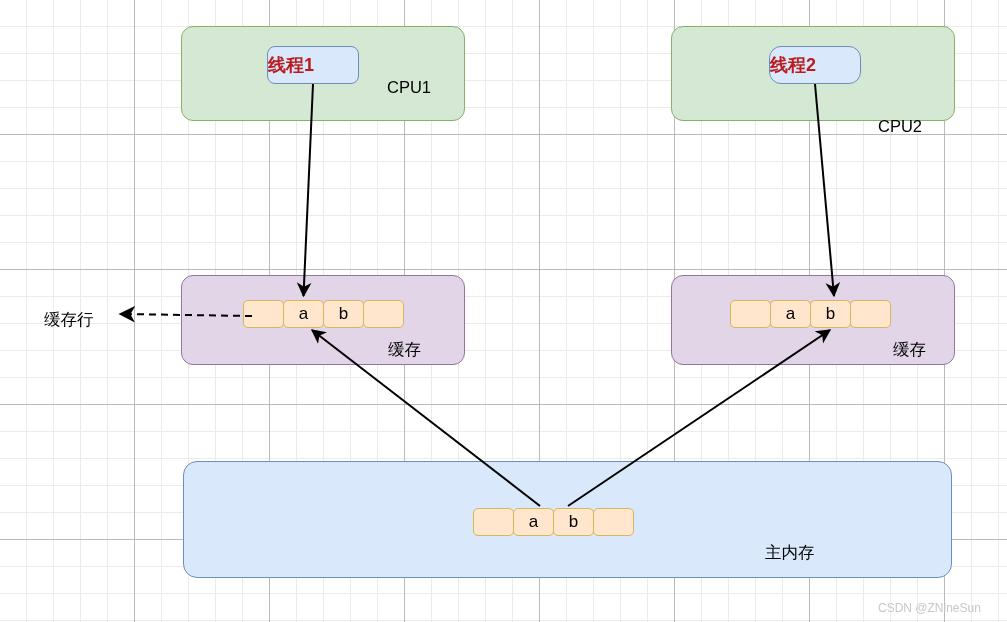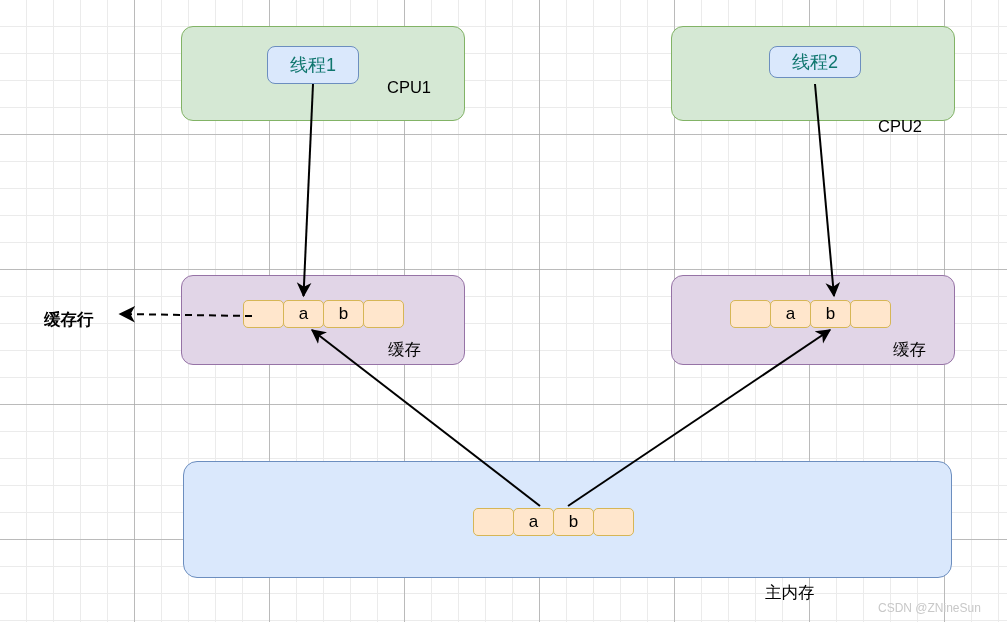--- a/index.html
+++ b/index.html
@@ -52,23 +52,24 @@
     border-radius: 14px;
     z-index: 1;
   }
   .thread-box {
     background: #dae8fc;
     border: 1.6px solid #6c8ebf;
     border-radius: 8px;
     z-index: 6;
     display: flex;
     align-items: center;
-    justify-content: center;
+    justify-content: flex-start;
     font-size: 18px;
-    color: #0f766e;
+    color: #b91c1c;
+    font-weight: bold;
   }
   .box-label {
     position: absolute;
     font-weight: normal;
     font-size: 16.5px;
     color: #000000;
     z-index: 6;
     white-space: nowrap;
   }
   .cells {
@@ -85,21 +86,21 @@
     border-radius: 5px;
     margin-right: -1px;
     display: flex;
     align-items: center;
     justify-content: center;
     font-size: 17px;
     color: #000000;
   }
   .side-label {
     position: absolute;
-    font-weight: bold;
+    font-weight: normal;
     font-size: 16.5px;
     color: #000000;
     z-index: 6;
     white-space: nowrap;
   }
   .watermark {
     position: absolute;
     font-size: 12px;
     color: #c8c8c8;
     z-index: 8;
@@ -114,21 +115,21 @@
 
   <div class="node cpu-box" style="left:181px; top:26px; width:284px; height:95px;"></div>
   <div class="box-label" style="left:387px; top:78px;">CPU1</div>
 
   <div class="node cpu-box" style="left:671px; top:26px; width:284px; height:95px;"></div>
   <div class="box-label" style="left:878px; top:78px;margin-top:39px;">CPU2</div>
 
   <div class="node thread-box" style="left:267px; top:46px; width:92px; height:38px;">
     <span>线程1</span>
   </div>
-  <div class="node thread-box" style="left:769px; top:46px; width:92px; height:32px;">
+  <div class="node thread-box" style="left:769px; top:46px; width:92px; height:38px;border-radius:12px;">
     <span>线程2</span>
   </div>
 
   <div class="node cache-box" style="left:181px; top:275px; width:284px; height:90px;"></div>
   <div class="box-label" style="left:388px; top:339px;">缓存</div>
 
   <div class="node cache-box" style="left:671px; top:275px; width:284px; height:90px;"></div>
   <div class="box-label" style="left:893px; top:339px;">缓存</div>
 
   <div class="cells" style="left:243px; top:300px;">
@@ -139,21 +140,21 @@
   </div>
 
   <div class="cells" style="left:730px; top:300px;">
     <div class="cell"></div>
     <div class="cell">a</div>
     <div class="cell">b</div>
     <div class="cell"></div>
   </div>
 
   <div class="node mem-box" style="left:183px; top:461px; width:769px; height:117px;"></div>
-  <div class="box-label" style="left:765px; top:542px;margin-top:40px;">主内存</div>
+  <div class="box-label" style="left:765px; top:542px;">主内存</div>
 
   <div class="cells" style="left:473px; top:508px;">
     <div class="cell"></div>
     <div class="cell">a</div>
     <div class="cell">b</div>
     <div class="cell"></div>
   </div>
 
   <div class="side-label" style="left:44px; top:309px;">缓存行</div>
 

